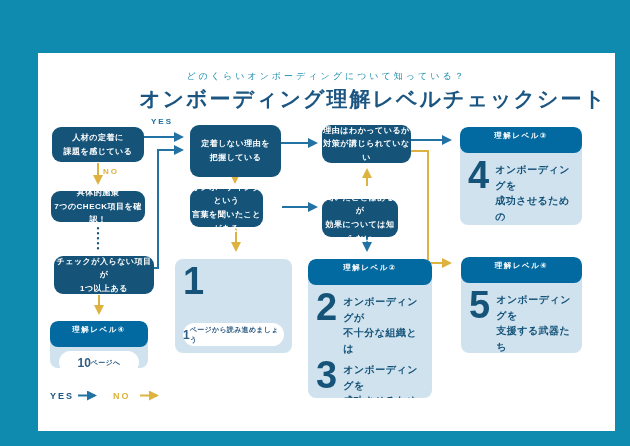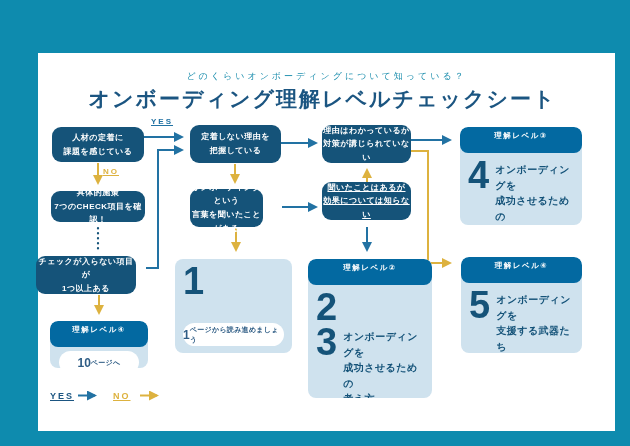--- a/index.html
+++ b/index.html
@@ -9,39 +9,39 @@
     font-family:"Liberation Sans","DejaVu Sans",sans-serif;
   }
   .page{position:absolute;left:38px;top:53px;width:577px;height:378px;background:#ffffff;}
   .abs{position:absolute;}
 
   .subtitle{
     left:38px;top:70px;width:577px;text-align:center;
     font-size:9px;font-weight:normal;letter-spacing:3px;color:#1e8fae;
   }
   .title{
-    left:38px;top:85px;width:569px;text-align:center;
+    left:38px;top:85px;width:569px;text-align:right;
     font-size:21px;font-weight:bold;letter-spacing:2px;color:#1b5581;
   }
 
   .fbox{
     background:#155379;color:#ffffff;border-radius:9px;
     display:flex;align-items:center;justify-content:center;text-align:center;
     font-size:8px;font-weight:bold;line-height:1.7;letter-spacing:0.5px;
     white-space:pre-line;
   }
   #b1{left:52px;top:127px;width:92px;height:35px;}
   #b2{left:51px;top:191px;width:94px;height:31px;}
-  #b3{left:36px;top:256px;width:100px;height:38px;}
-  #b4{left:190px;top:125px;width:91px;height:38px;font-family:Liberation Serif, serif;}
+  #b3{left:54px;top:256px;width:100px;height:38px;}
+  #b4{left:190px;top:125px;width:91px;height:52px;font-family:Liberation Serif, serif;}
   #b5{left:190px;top:189px;width:73px;height:38px;}
   #b6{left:322px;top:125px;width:89px;height:38px;}
-  #b7{left:322px;top:182px;width:89px;height:38px;text-decoration:underline;}
-
-  .small-label{font-size:8px;font-weight:bold;letter-spacing:2px;text-decoration:underline;}
+  #b7{left:322px;top:199px;width:76px;height:38px;}
+
+  .small-label{font-size:8px;font-weight:bold;letter-spacing:2px;}
   .lbl-yes-top{left:151px;top:117px;color:#2272a3;}
   .lbl-no-mid{left:103px;top:167px;color:#ddb23f;}
   .lbl-legend-yes{left:50px;top:391px;color:#1b5581;font-size:9px;}
   .lbl-legend-no{left:113px;top:391px;color:#ddb23f;font-size:9px;}
 
   .card{
     background:#cfe2ee;border-radius:8px;overflow:hidden;
     display:flex;flex-direction:column;
   }
   .card-header{
@@ -150,20 +150,22 @@
       <span class="pill-text">ページから読み進めましょう</span>
     </div>
   </div>
 </div>
 
 <div class="abs card" id="card2">
   <div class="card-header">理解レベル②</div>
   <div class="card-body">
     <div class="card-row">
       <span class="big-num">2</span>
+      <span class="row-text">オンボーディングが
+不十分な組織とは</span>
     </div>
     <div class="card-row">
       <span class="big-num">3</span>
       <span class="row-text">オンボーディングを
 成功させるための
 考え方</span>
     </div>
     <div class="pill">
       <span class="pill-num">2</span>
       <span class="pill-text">ページから読み進めましょう</span>

